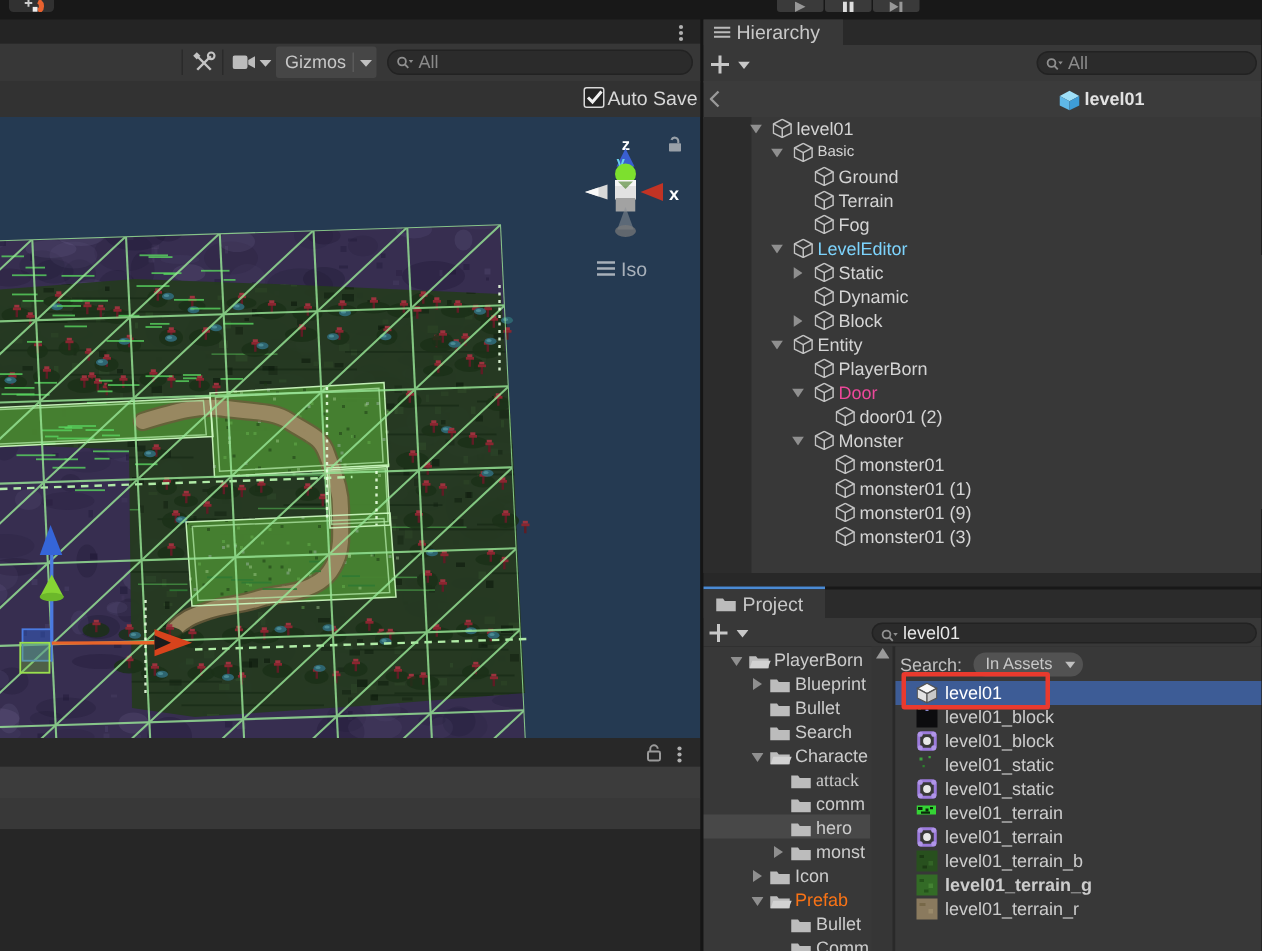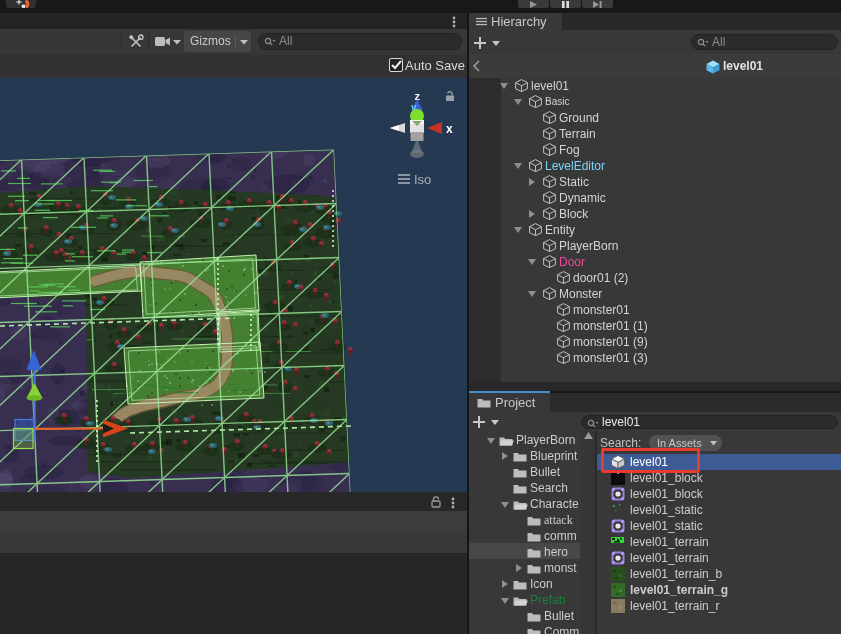--- a/index.html
+++ b/index.html
@@ -1625,21 +1625,21 @@
           <path d="M0.5,3 L5,3 L6.2,4.6 L13.5,4.6 L13.5,11.5 L0.5,11.5 Z" fill="#bcbcbc"></path>
         </svg>
         <div style="position:absolute;left:61px;top:145px;height:16px;line-height:16px;font-size:12px;color:#cccccc;font-weight:normal;white-space:nowrap;">Icon</div>
         <svg style="position:absolute;left:32px;top:167px" width="8" height="6" viewBox="0 0 8 6">
           <polygon points="0,0 8,0 4.0,6" fill="#8f8f8f"></polygon>
         </svg>
         <svg style="position:absolute;left:44px;top:163px" width="15" height="13" viewBox="0 0 15 13">
           <path d="M0.5,3.5 L5,3.5 L6.2,5 L13.5,5 L13.5,11.5 L0.5,11.5 Z" fill="#bcbcbc"></path>
           <path d="M2.5,6.5 L14.8,6.5 L12.8,11.5 L0.8,11.5 Z" fill="#d2d2d2"></path>
         </svg>
-        <div style="position:absolute;left:61px;top:161px;height:16px;line-height:16px;font-size:12px;color:#15803d;font-weight:normal;white-space:nowrap;">Prefab</div>
+        <div style="position:absolute;left:61px;top:161px;height:16px;line-height:16px;font-size:12px;color:#f97316;font-weight:normal;white-space:nowrap;">Prefab</div>
         <svg style="position:absolute;left:58px;top:179px" width="15" height="13" viewBox="0 0 15 13">
           <path d="M0.5,3 L5,3 L6.2,4.6 L13.5,4.6 L13.5,11.5 L0.5,11.5 Z" fill="#bcbcbc"></path>
         </svg>
         <div style="position:absolute;left:75px;top:177px;height:16px;line-height:16px;font-size:12px;color:#cccccc;font-weight:normal;white-space:nowrap;">Bullet</div>
         <svg style="position:absolute;left:58px;top:195px" width="15" height="13" viewBox="0 0 15 13">
           <path d="M0.5,3 L5,3 L6.2,4.6 L13.5,4.6 L13.5,11.5 L0.5,11.5 Z" fill="#bcbcbc"></path>
         </svg>
         <div style="position:absolute;left:75px;top:193px;height:16px;line-height:16px;font-size:12px;color:#cccccc;font-weight:normal;white-space:nowrap;">Comm</div>
       </div><div style="position:absolute;left:581px;top:431px;width:14px;height:203px;background:#363636"></div><svg style="position:absolute;left:584px;top:432px" width="9" height="8" viewBox="0 0 9 8">
         <polygon points="4.5,0 9,7 0,7" fill="#9a9a9a"></polygon>

